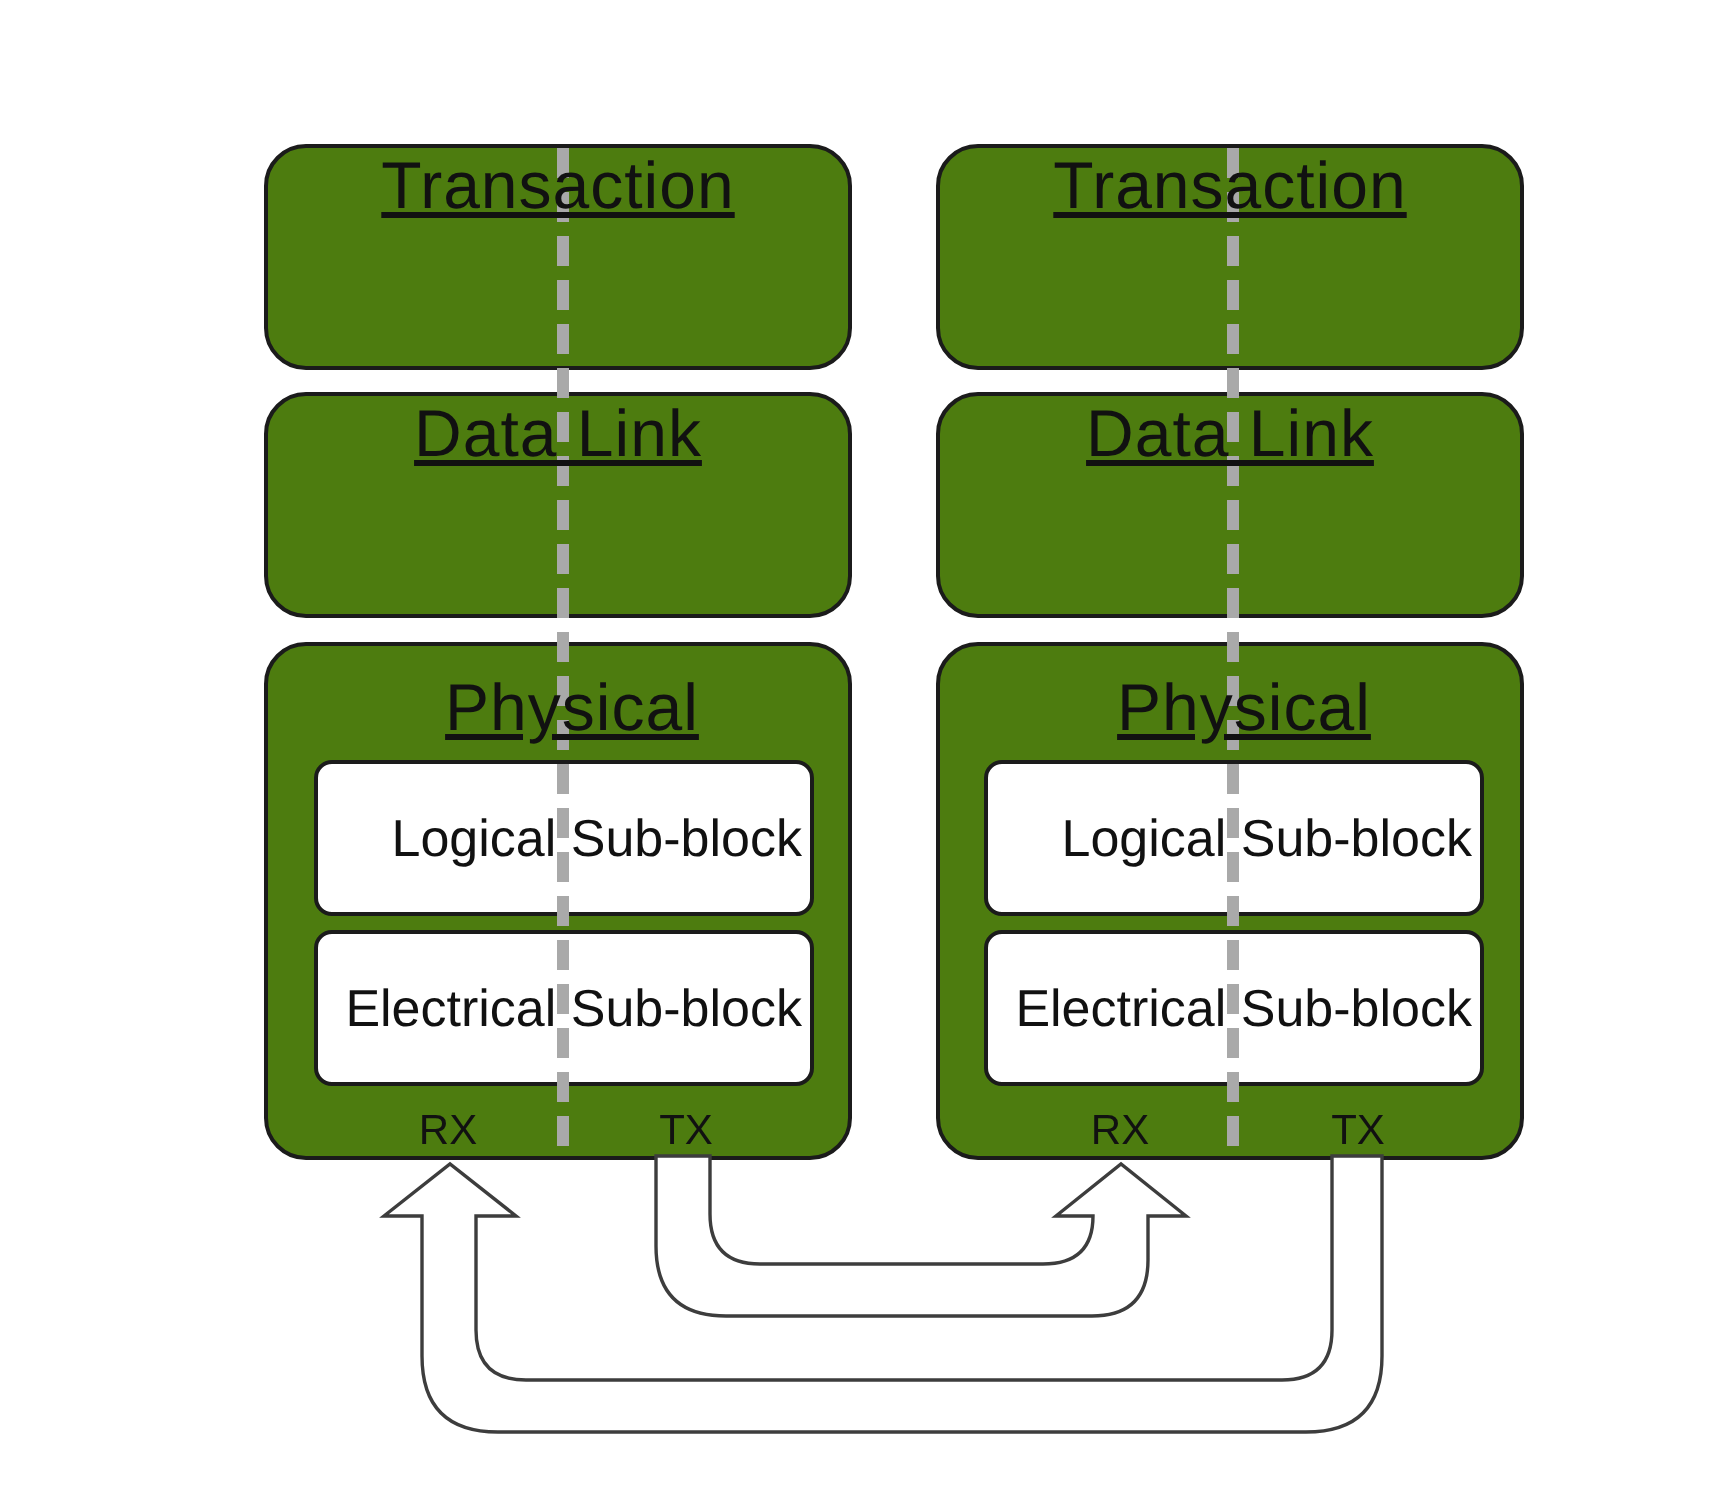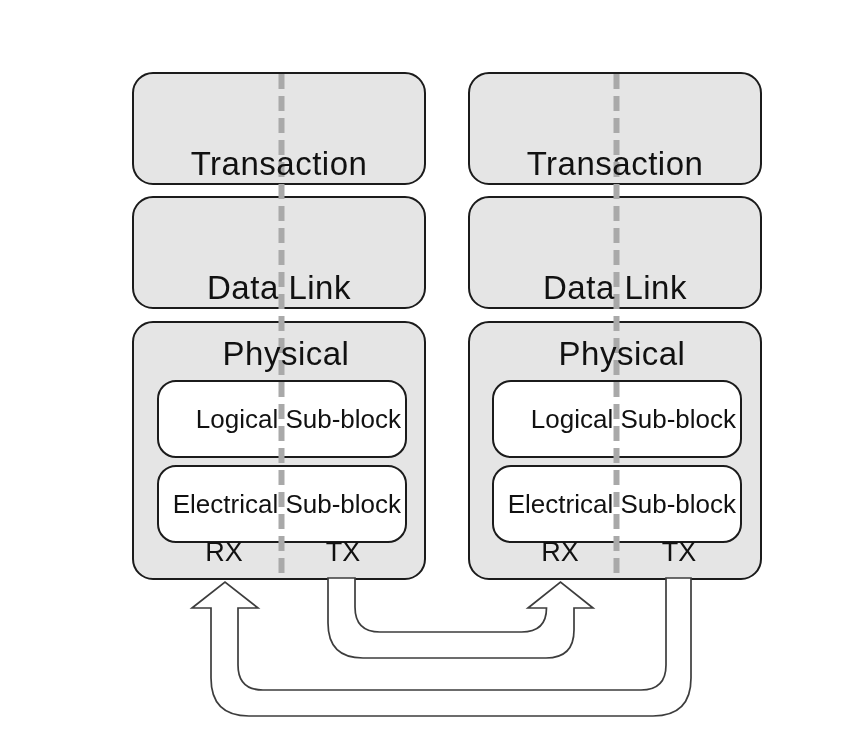--- a/index.html
+++ b/index.html
@@ -9,57 +9,58 @@
     height: 743px;
     background: var(--background, #ffffff);
     font-family: "Liberation Sans", sans-serif;
     color: var(--text-color, #111111);
     overflow: hidden;
   }
   .stack { position: absolute; top: 0; left: 0; width: 0; height: 0; }
   .layer-box {
     position: absolute;
     box-sizing: border-box;
-    background: #e5e5e5;
+    background: #4d7c0f;
     border: 2.6px solid var(--box-border, #1b1b1b);
     border-radius: 21px;
     display: flex;
-    align-items: flex-end;
+    align-items: flex-start;
     justify-content: center;
+    text-decoration: underline;
   }
   .layer-box.physical { display: block; }
   .layer-label {
     font-size: 33px;
     letter-spacing: 0.5px;
     white-space: nowrap;
   }
   .physical-title {
     display: block;
     text-align: center;
     margin-top: 12px;
     padding-left: 14px;
   }
   .sub-box {
     position: absolute;
     box-sizing: border-box;
     background: #ffffff;
     border: 2.5px solid var(--box-border, #1b1b1b);
-    border-radius: 19px;
+    border-radius: 9px;
     display: flex;
     align-items: center;
     justify-content: flex-end;
     padding-right: 4px;
     padding-left: 24px;
   }
   .sub-label { font-size: 26px; white-space: nowrap; }
   .port-label {
     position: absolute;
-    bottom: 10px;
+    bottom: 0;
     transform: translateX(-50%);
-    font-size: 27px;
+    font-size: 21px;
     white-space: nowrap;
   }
   
   .lbl { position: relative; z-index: 5; }
   .port-label.lbl { position: absolute; z-index: 5; }
   #overlay {
     position: absolute;
     left: 0; top: 0;
     width: 865px; height: 743px;
     pointer-events: none;

